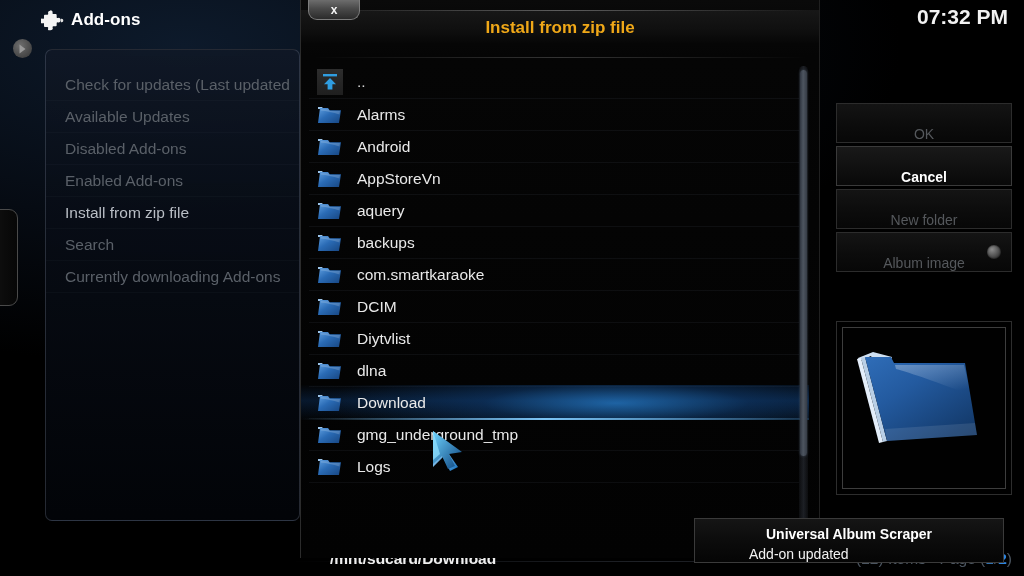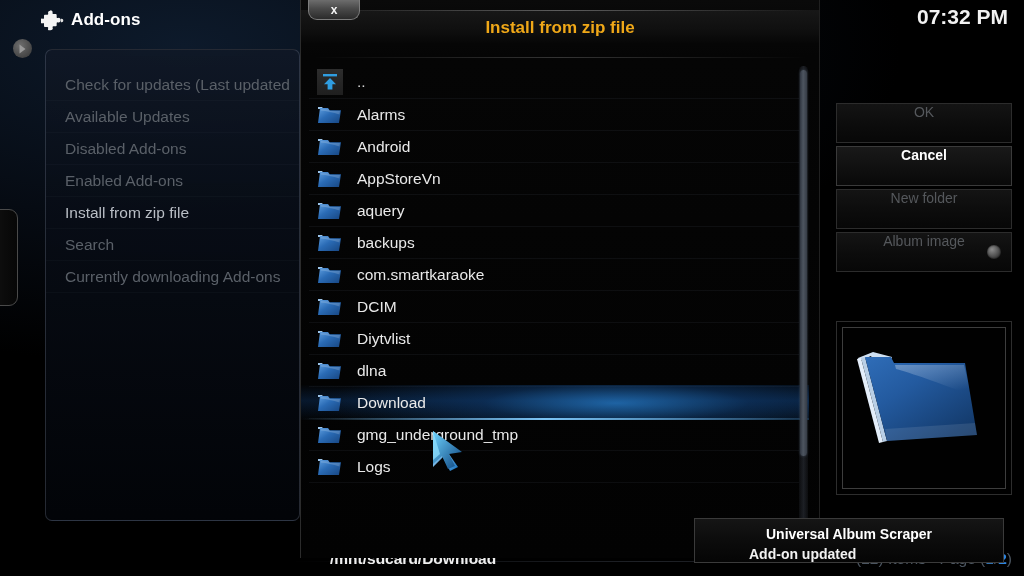--- a/index.html
+++ b/index.html
@@ -214,21 +214,21 @@
   
   .rightcol {
     position:absolute; left:836px; top:103px; width:176px;
     z-index:6;
   }
   .rbtn {
     position:relative;
     height:40px; margin-bottom:3px;
     border:1px solid #2c2c2c;
     background:linear-gradient(180deg,#141414 0%,#0c0c0c 55%,#070707 100%);
-    display:flex; align-items:flex-start; justify-content:center;
+    display:flex; align-items:flex-end; justify-content:center;
     font-size:14px; color:#55585c;
   }
   .rbtn.focused {
     color:#ffffff; font-weight:bold;
     border-color:#3a3a3a;
     background:linear-gradient(180deg,#191919 0%,#101010 55%,#090909 100%);
   }
   .rbtn .radio {
     position:absolute; right:10px; top:50%; margin-top:-7px;
     width:14px; height:14px; border-radius:50%;
@@ -258,21 +258,21 @@
     background:linear-gradient(180deg,#151515 0%,#0c0c0c 50%,#050505 100%);
     border:1px solid #3a3a3a;
     z-index:20;
     padding-top:5px;
   }
   .toast-title {
     text-align:center; font-size:14px; font-weight:bold; color:#ffffff;
     line-height:20px;
   }
   .toast-msg {
-    text-align:center; font-size:14px; font-weight:bold; color:#f2f2f2;
+    text-align:center; font-size:14px; font-weight:normal; color:#f2f2f2;
     line-height:20px;
   }
   .toast-msg { text-align:left; padding-left:54px; }
 
   
   .cursor {
     position:absolute; left:431px; top:430px;
     z-index:30; pointer-events:none;
   }
 </style>

